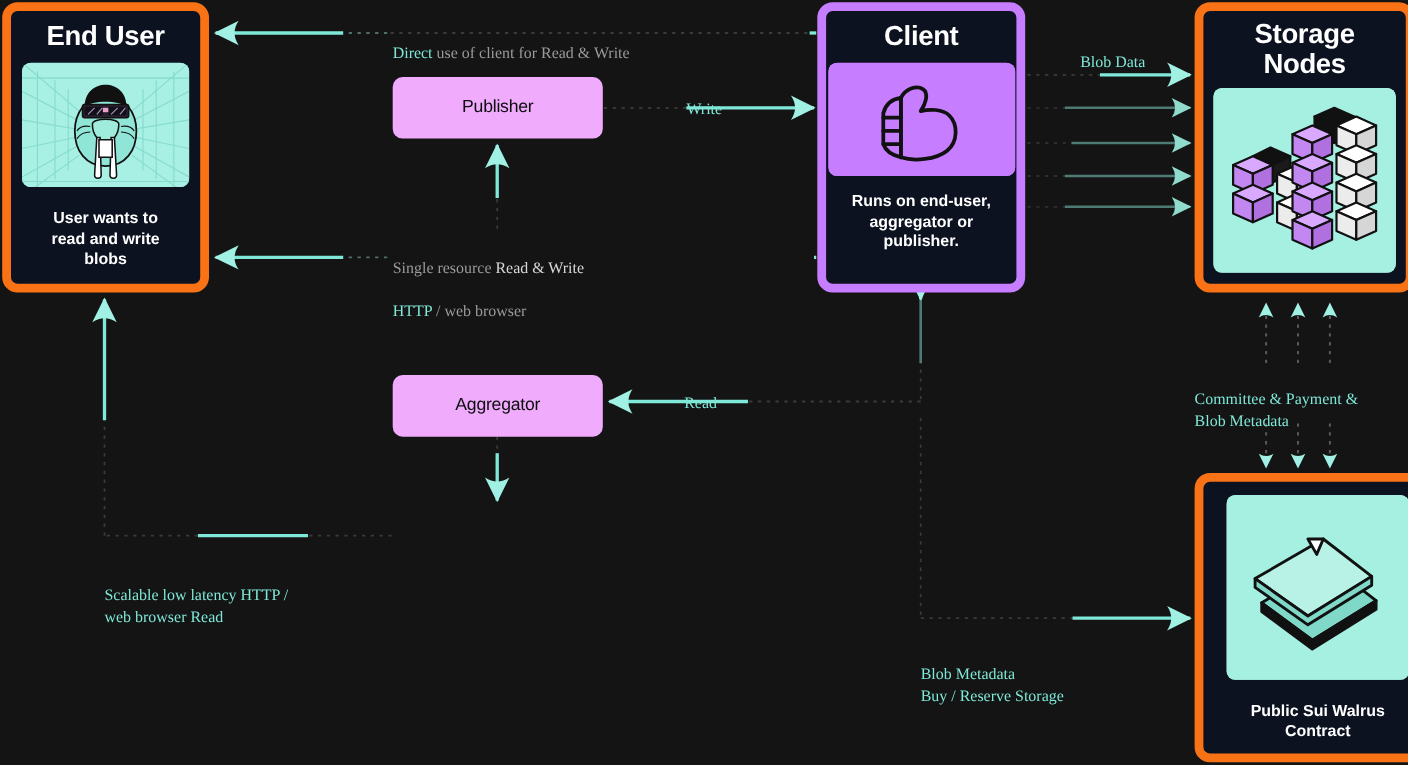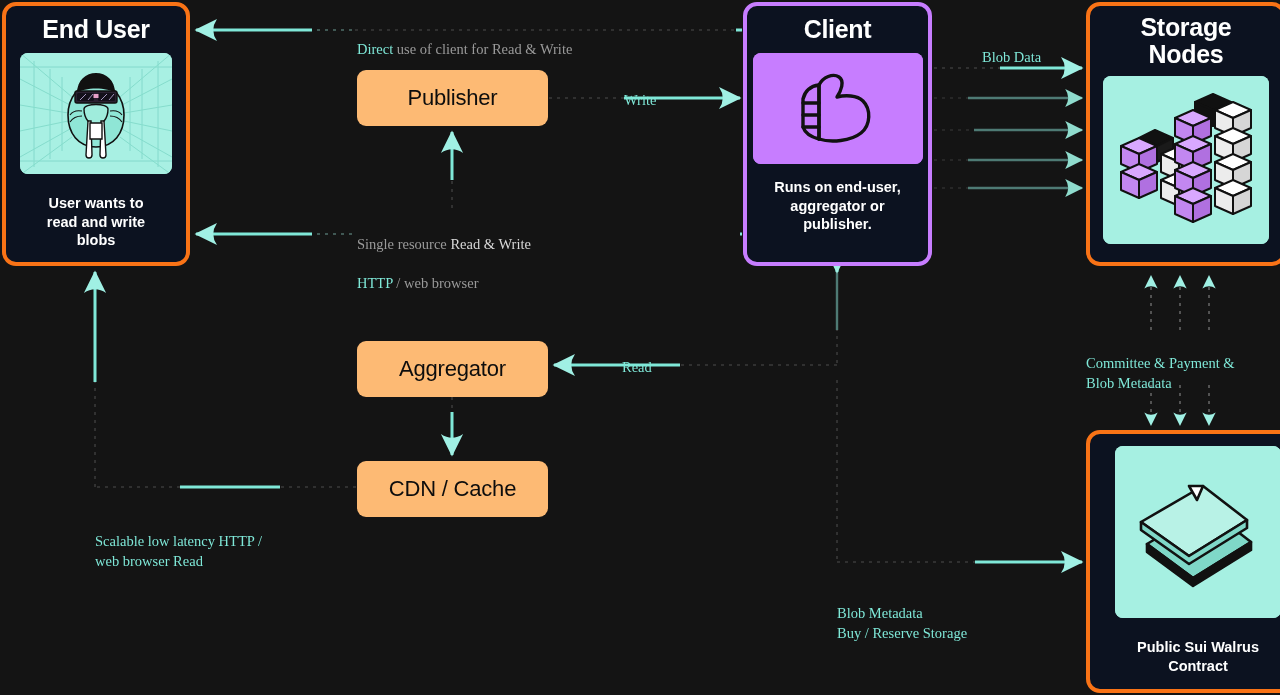--- a/index.html
+++ b/index.html
@@ -23,21 +23,21 @@
     position: absolute;
     left: 0; top: 0;
     width: 1280px; height: 695px;
     pointer-events: none;
   }
 
   
   .card {
     position: absolute;
     background: #0c1220;
-    border: 4px solid #f97316;
+    border: 8px solid #f97316;
     border-radius: 14px;
     display: flex;
     flex-direction: column;
     align-items: center;
   }
   .card.purple { border-color: #c77dff; }
 
   .card-title {
     color: #ffffff;
     font-weight: 700;
@@ -56,27 +56,27 @@
 
   .art {
     border-radius: 8px;
     overflow: hidden;
     position: relative;
   }
 
   
   .procbox {
     position: absolute;
-    background: #fdba74;
+    background: #f0abfc;
     border-radius: 9px;
     display: flex;
     align-items: center;
     justify-content: center;
     color: #0d0d0d;
-    font-size: 22px;
+    font-size: 16px;
     letter-spacing: -0.2px;
   }
 
   
   .elabel {
     position: absolute;
     font-size: 14.5px;
     line-height: 1.34;
     white-space: pre-line;
     color: #7fe8d8;
@@ -327,23 +327,20 @@
           <path d="M130,120 L148,112 L148,130 L130,138 Z" fill="#d6d6d6"></path>
         </g>
       </svg>
     </div>
   </div>
 
   <div class="procbox" style="left:357px; top:341px; width:191px; height:56px;">
     <span>Aggregator</span>
   </div>
 
-  <div class="procbox" style="left:357px; top:461px; width:191px; height:56px;">
-    <span>CDN / Cache</span>
-  </div>
 
   <div class="card" style="left:1086px; top:430px; width:224px; height:263px; padding:12px 10px 10px;">
     <div class="art" style="width:166px; height:172px; background:#a6f0e2;">
       <svg viewBox="0 0 166 172" style="width:166px;height:172px;display:block">
         <rect width="166" height="172" fill="#a6f0e2"></rect>
         <g stroke="#111" stroke-width="2.6" stroke-linejoin="round">
           <path d="M32,98 L78,132 L136,96 L92,62 Z" fill="#7fd8c8"></path>
           <path d="M32,98 L32,106 L78,140 L136,104 L136,96 L78,132 Z" fill="#111"></path>
           <path d="M26,76 L74,110 L132,74 L88,40 Z" fill="#b8f2e6"></path>
           <path d="M26,76 L26,84 L74,118 L132,82 L132,74 L74,110 Z" fill="#7fd8c8"></path>

